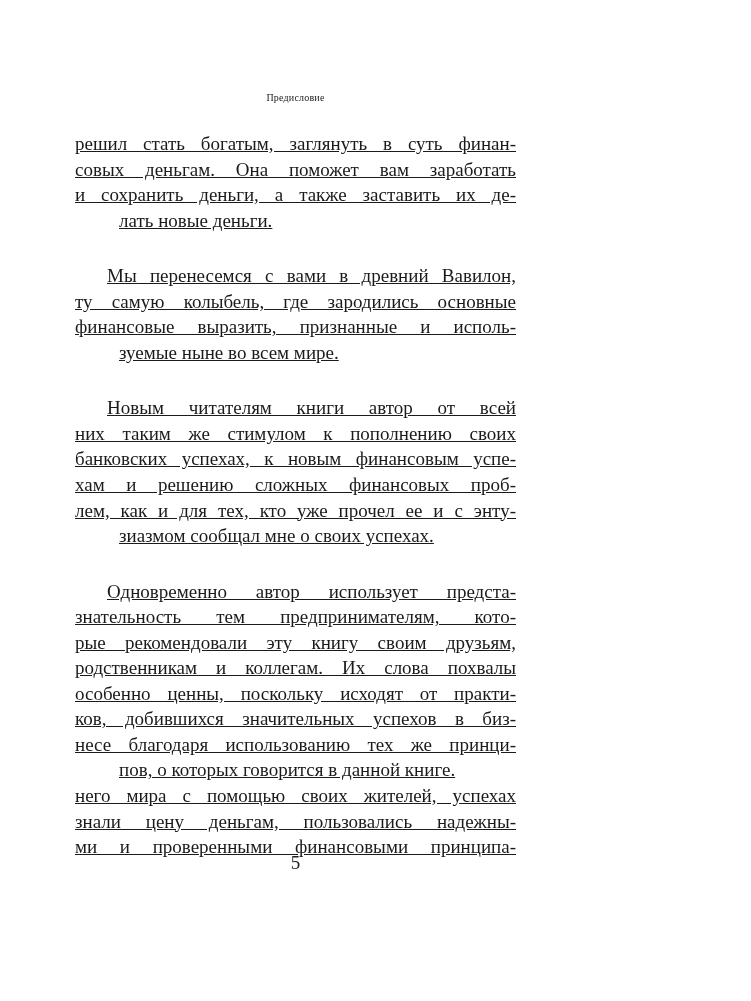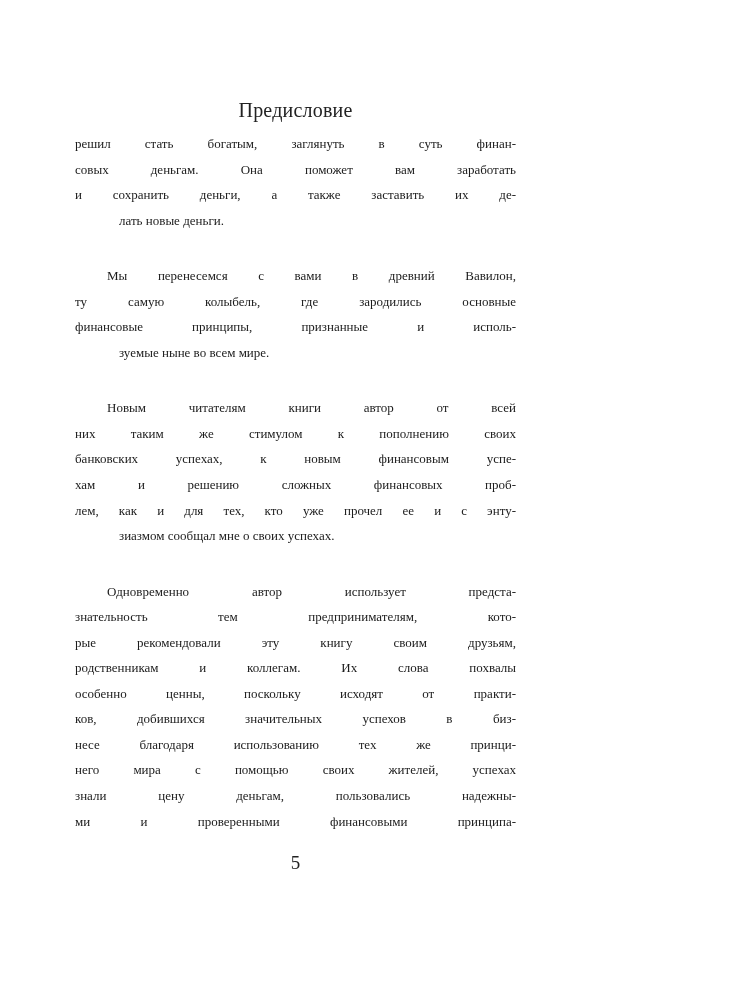--- a/index.html
+++ b/index.html
@@ -14,41 +14,41 @@
       overflow: hidden;
       color: #1b1b1b;
       font-family: "Liberation Serif", "DejaVu Serif", serif;
     }
     .running-head {
       position: absolute;
       left: 75px;
       width: 441px;
       top: 88px;
       text-align: center;
-      font-size: 20px;
+      font-size: 10px;
       letter-spacing: 0.2px;
       line-height: 20px;
       color: #222;
-      margin-top: 12px;
     }
     .body-text {
       position: absolute;
       left: 75px;
       top: 131px;
       width: 441px;
     }
     .line {
       display: block;
       height: 25.55px;
       line-height: 25.55px;
-      font-size: 13px;
+      font-size: 19px;
       white-space: nowrap;
       text-align: justify;
       text-align-last: justify;
       overflow: visible;
+      text-decoration: underline;
     }
     .line.last {
       text-align-last: left;
       margin-left: 44px;
     }
     .line.indent {
       padding-left: 32px;
       margin-top: 30px;
     }
     .page-number {
@@ -73,41 +73,42 @@
     <div>
       <span class="line">решил стать богатым, заглянуть в суть финан-</span>
       <span class="line">совых деньгам. Она поможет вам заработать</span>
       <span class="line">и сохранить деньги, а также заставить их де-</span>
       <span class="line last">лать новые деньги.</span>
     </div>
 
     <div>
       <span class="line indent">Мы перенесемся с вами в древний Вавилон,</span>
       <span class="line">ту самую колыбель, где зародились основные</span>
-      <span class="line">финансовые принципы, признанные и исполь-</span>
+      <span class="line">финансовые выразить, признанные и исполь-</span>
       <span class="line last">зуемые ныне во всем мире.</span>
     </div>
 
     <div>
       <span class="line indent">Новым читателям книги автор от всей</span>
       <span class="line">них таким же стимулом к пополнению своих</span>
       <span class="line">банковских успехах, к новым финансовым успе-</span>
       <span class="line">хам и решению сложных финансовых проб-</span>
       <span class="line">лем, как и для тех, кто уже прочел ее и с энту-</span>
       <span class="line last">зиазмом сообщал мне о своих успехах.</span>
     </div>
 
     <div>
       <span class="line indent">Одновременно автор использует предста-</span>
       <span class="line">знательность тем предпринимателям, кото-</span>
       <span class="line">рые рекомендовали эту книгу своим друзьям,</span>
       <span class="line">родственникам и коллегам. Их слова похвалы</span>
       <span class="line">особенно ценны, поскольку исходят от практи-</span>
       <span class="line">ков, добившихся значительных успехов в биз-</span>
       <span class="line">несе благодаря использованию тех же принци-</span>
+      <span class="line last">пов, о которых говорится в данной книге.</span>
     </div>
 
     <div>
       <span class="line">него мира с помощью своих жителей, успехах</span>
       <span class="line">знали цену деньгам, пользовались надежны-</span>
       <span class="line">ми и проверенными финансовыми принципа-</span>
     </div>
   </div>
 
   <div class="page-number">5</div>

